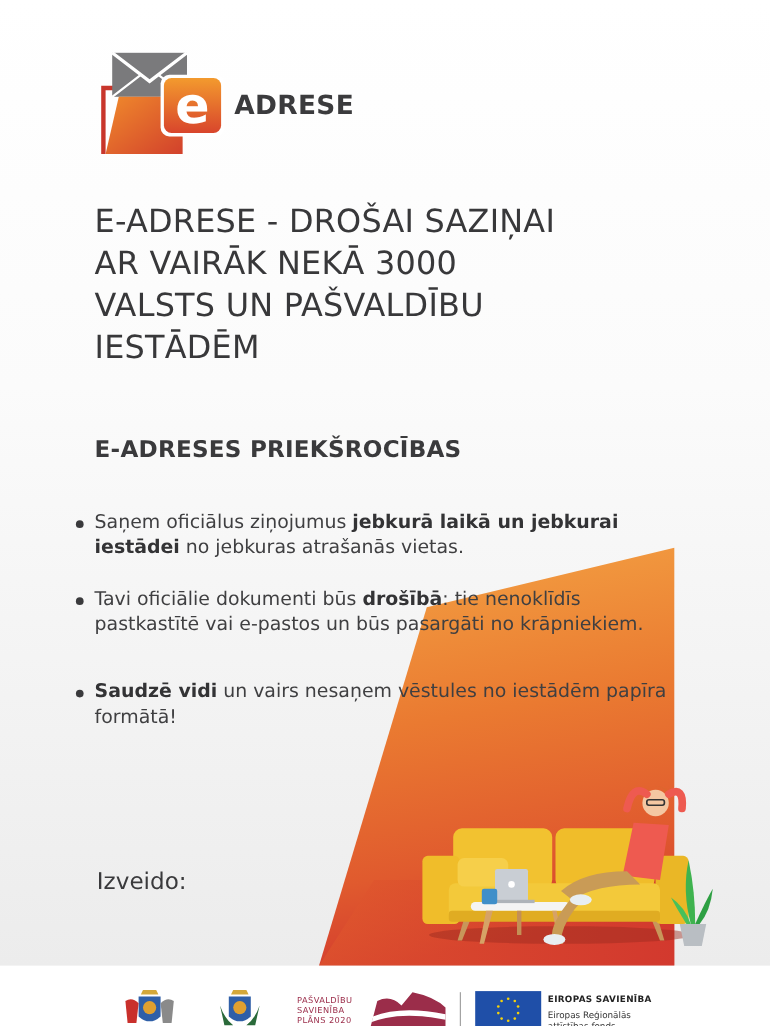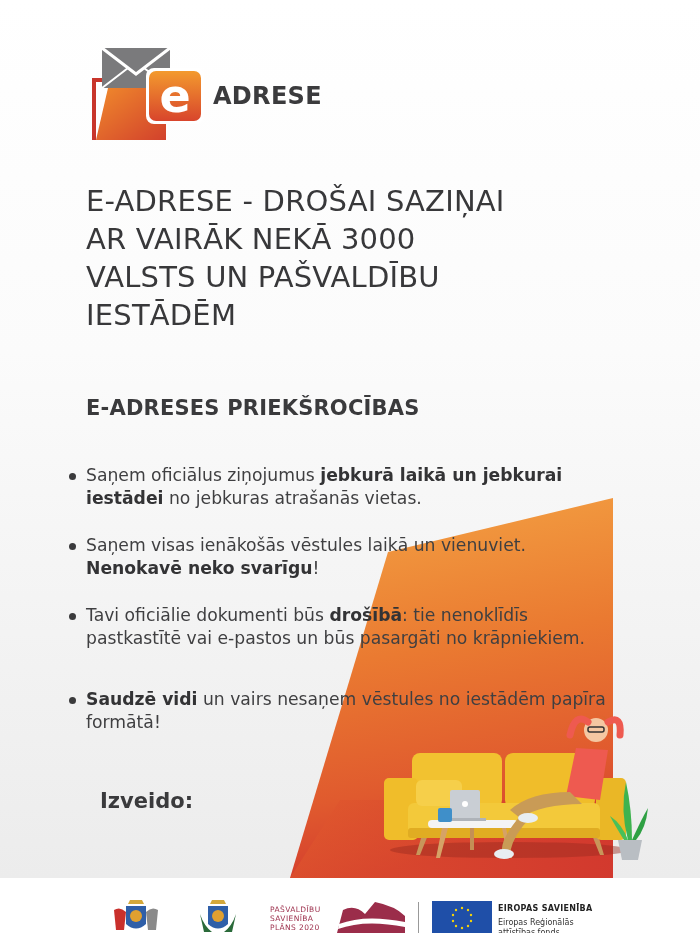--- a/index.html
+++ b/index.html
@@ -47,22 +47,22 @@
       content: ""; position: absolute; left: 3px; top: 9px;
       width: 7px; height: 7px; border-radius: 50%; background: #3a3a3c;
     }
     .benefit b { font-weight: bold; color: #333335; }
     .benefit.b1 { margin-bottom: 24px; }
     .benefit.b2 { margin-bottom: 24px; }
     .benefit.b3 { margin-bottom: 38px; }
 
     .cta {
       position: absolute; left: 88px; top: 788px;
-      font-family: "DejaVu Sans", sans-serif; font-weight: bold;
-      font-size: 21px; line-height: 27px; color: #3a3a3c; margin-left: 12px;
+      font-family: "DejaVu Sans", sans-serif; font-weight: normal;
+      font-size: 21px; line-height: 27px; color: #3a3a3c;
     }
 
     .illustration { position: absolute; left: 370px; top: 700px; width: 280px; height: 165px; }
 
     .footer {
       position: absolute; left: 0; top: 878px; width: 700px; height: 55px; background: #ffffff;
     }
     .nap-text {
       position: absolute; left: 270px; top: 905px;
       font-family: "DejaVu Sans", sans-serif; font-size: 7.5px; line-height: 9px;
@@ -135,23 +135,20 @@
     <div>VALSTS UN PAŠVALDĪBU</div>
     <div>IESTĀDĒM</div>
   </h1>
 
   <h2 class="subhead">E-ADRESES PRIEKŠROCĪBAS</h2>
 
   <ul class="benefits">
     <li class="benefit b1">
       <span>Saņem oficiālus ziņojumus </span><b>jebkurā laikā un jebkurai iestādei</b><span> no jebkuras atrašanās vietas.</span>
     </li>
-    <li class="benefit b2">
-      <span>Saņem visas ienākošās vēstules laikā un vienuviet. </span><b>Nenokavē neko svarīgu</b><span>!</span>
-    </li>
     <li class="benefit b3">
       <span>Tavi oficiālie dokumenti būs </span><b>drošībā</b><span>: tie nenoklīdīs pastkastītē vai e-pastos un būs pasargāti no krāpniekiem.</span>
     </li>
     <li class="benefit b4">
       <span></span><b>Saudzē vidi</b><span> un vairs nesaņem vēstules no iestādēm papīra formātā!</span>
     </li>
   </ul>
 
   <div class="cta">
     <div>Izveido:</div>

